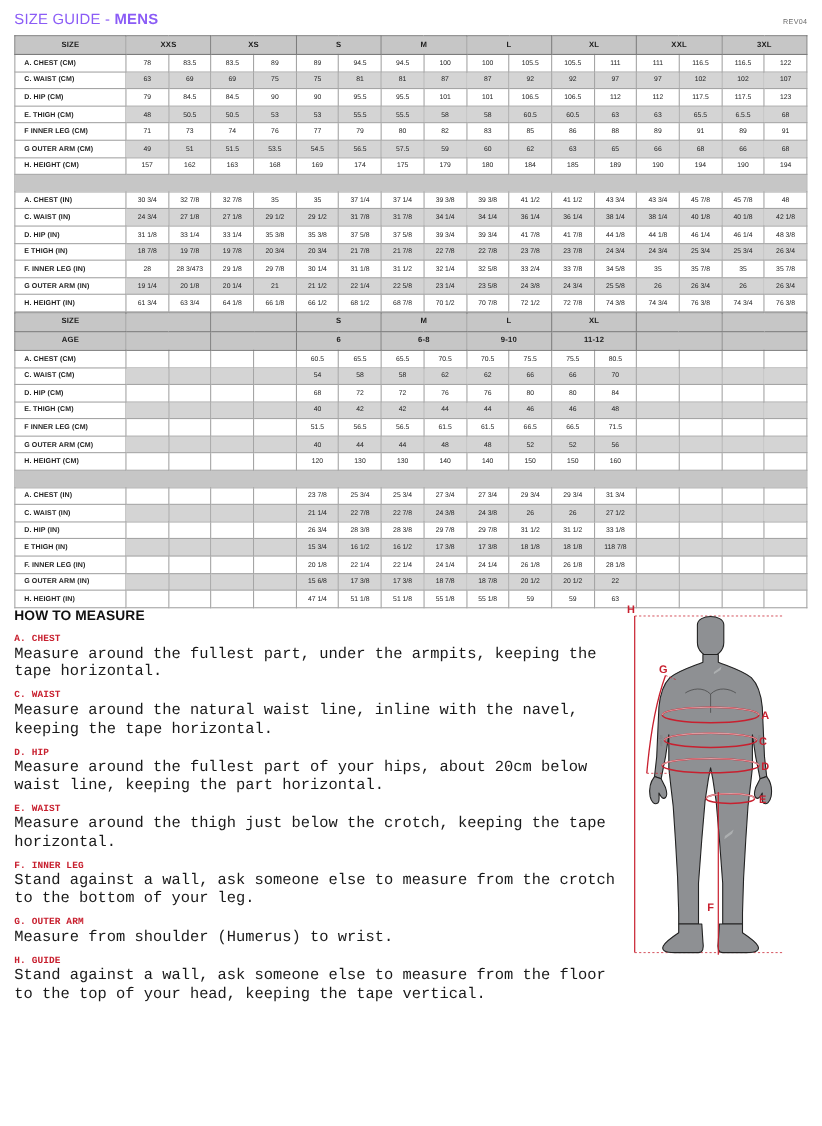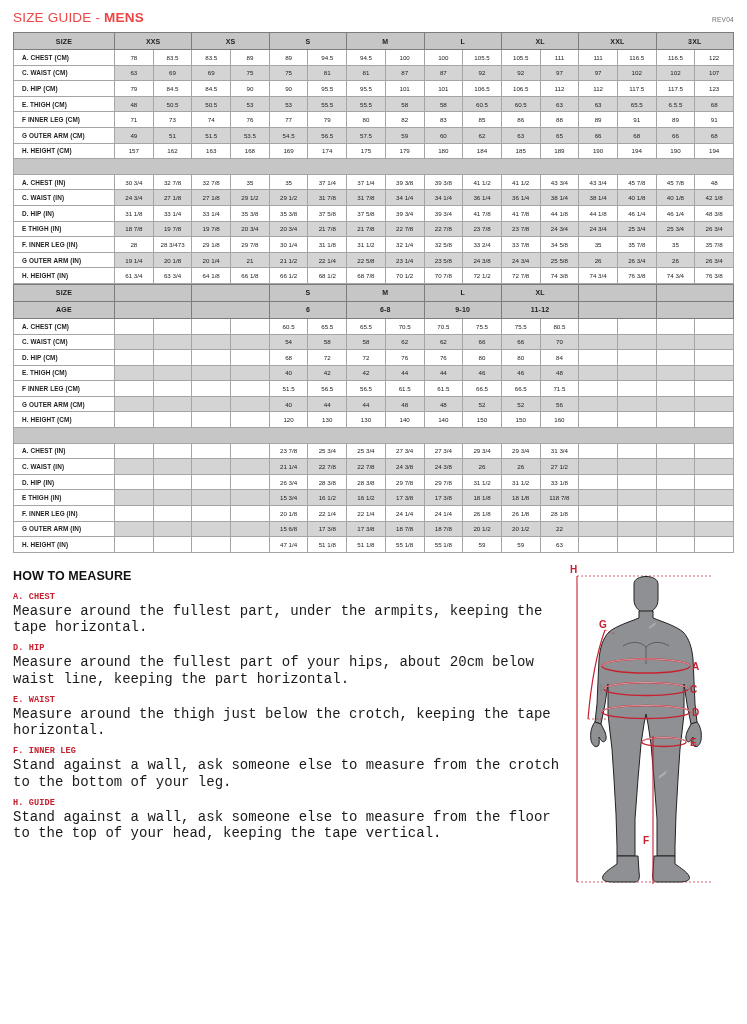--- a/index.html
+++ b/index.html
@@ -24,21 +24,21 @@
     display: flex;
     align-items: baseline;
     justify-content: space-between;
     padding-top: 10px;
     padding-bottom: 7px;
   }
   .sect-title {
     font-size: 13.5px;
     letter-spacing: .2px;
     font-weight: 400;
-    color: #ef4444;
+    color: #8b5cf6;
     white-space: nowrap;
   }
   .sect-title b { font-weight: 700; }
   .rev {
     font-size: 6.5px;
     color: #6d6d6d;
     letter-spacing: .3px;
     font-weight: 400;
   }
 
@@ -75,21 +75,21 @@
     font-weight: 700;
     font-size: 6.4px;
     letter-spacing: .1px;
   }
   tr.shaded td { background: #d4d4d4; }
   tr.plain td { background: #ffffff; }
   tr.shaded td.rowlabel, tr.plain td.rowlabel { background: inherit; }
   .spacer-row td { height: 4px; border-left: 1px solid #a5a5a5; border-right: 1px solid #a5a5a5; border-top: 1px solid #a5a5a5; border-bottom: 1px solid #a5a5a5; background: #c6c6c6; }
 
   
-  .htm-wrap { display: flex; margin-top: 16px; }
+  .htm-wrap { display: flex; }
   .htm-left { width: 560px; }
   .htm-title {
     font-size: 12.5px;
     font-weight: 700;
     color: #111;
     letter-spacing: .1px;
     margin-bottom: 9px;
   }
   .m-block { margin-bottom: 7.5px; font-family: Liberation Mono, monospace; }
   .m-key {
@@ -700,30 +700,38 @@
 
   <div class="htm-wrap">
     <div class="htm-left">
       <div class="htm-title">HOW TO MEASURE</div>
       <div id="htm-list">
           <div class="m-block">
             <div class="m-key">A. CHEST</div>
             <div class="m-text">Measure around the fullest part, under the armpits, keeping the tape horizontal.</div>
           </div>
           <div class="m-block">
+            <div class="m-key">C. WAIST</div>
+            <div class="m-text">Measure around the natural waist line, inline with the navel, keeping the tape horizontal.</div>
+          </div>
+          <div class="m-block">
             <div class="m-key">D. HIP</div>
             <div class="m-text">Measure around the fullest part of your hips, about 20cm below waist line, keeping the part horizontal.</div>
           </div>
           <div class="m-block">
             <div class="m-key">E. WAIST</div>
             <div class="m-text">Measure around the thigh just below the crotch, keeping the tape horizontal.</div>
           </div>
           <div class="m-block">
             <div class="m-key">F. INNER LEG</div>
             <div class="m-text">Stand against a wall, ask someone else to measure from the crotch to the bottom of your leg.</div>
+          </div>
+          <div class="m-block">
+            <div class="m-key">G. OUTER ARM</div>
+            <div class="m-text">Measure from shoulder (Humerus) to wrist.</div>
           </div>
           <div class="m-block">
             <div class="m-key">H. GUIDE</div>
             <div class="m-text">Stand against a wall, ask someone else to measure from the floor to the top of your head, keeping the tape vertical.</div>
           </div>
         </div>
     </div>
     <div class="htm-right">
       <div class="figure">
         <svg width="170" height="330" viewBox="0 0 170 330" xmlns="http://www.w3.org/2000/svg">

